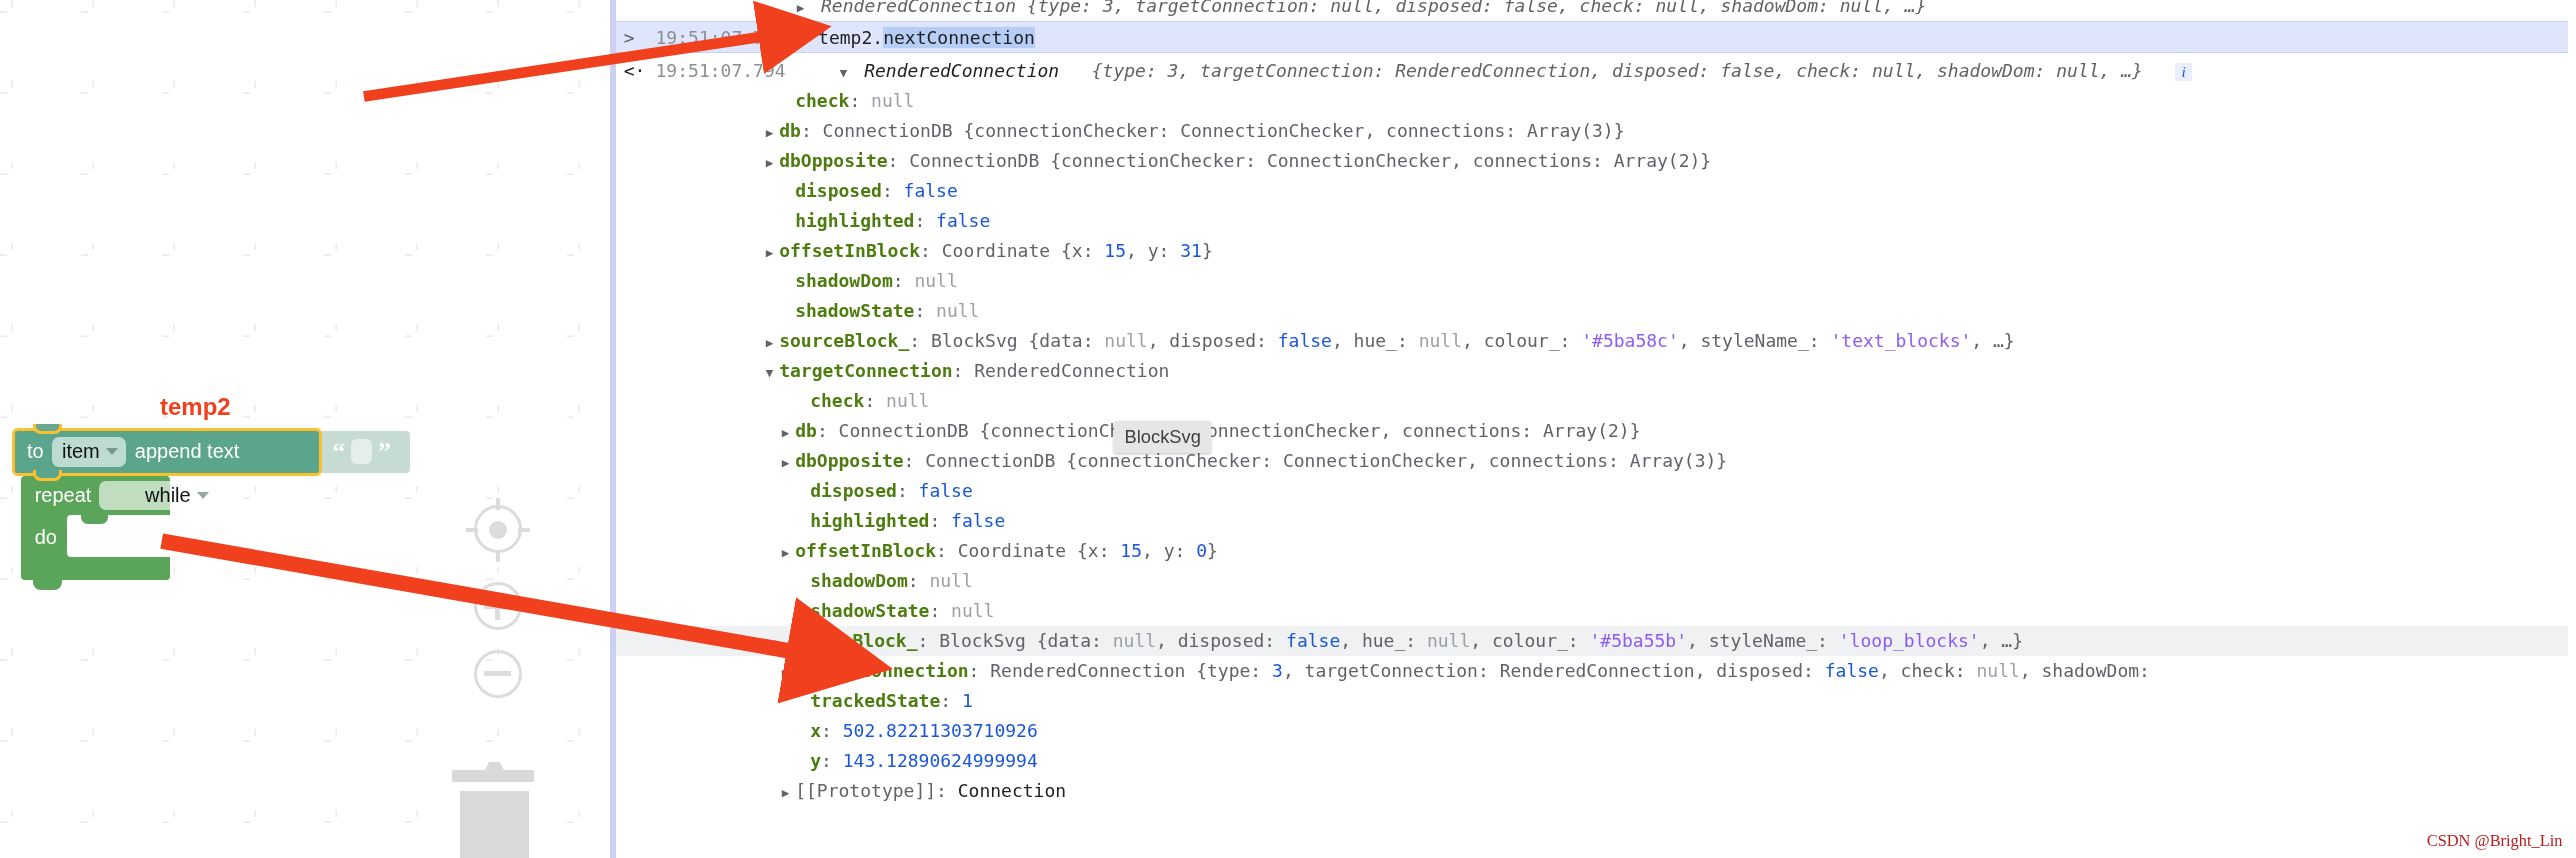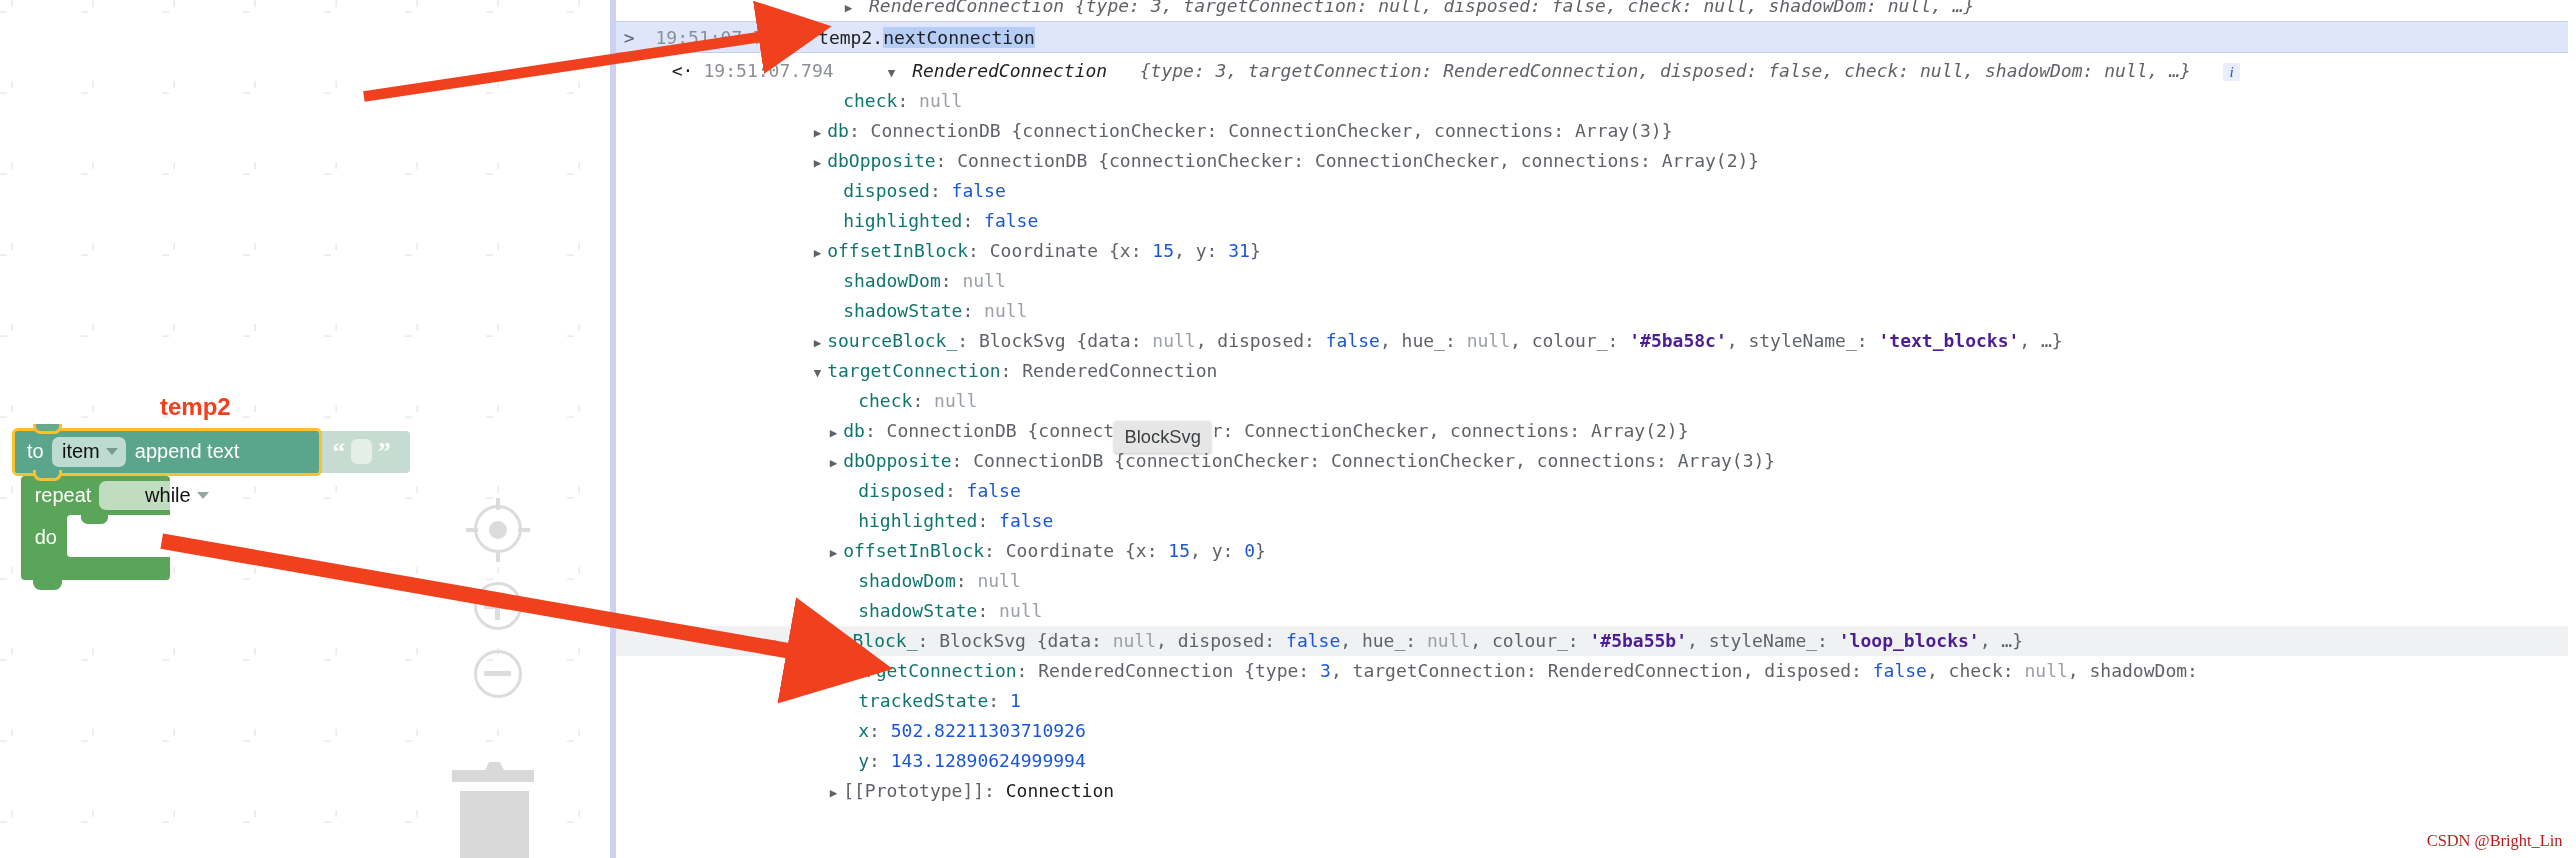--- a/index.html
+++ b/index.html
@@ -168,21 +168,21 @@
   #scrollbar-thumb {
     position:absolute; left:588px; top:3.9px; width:16.4px; height:97px;
     background:#c2c2c2; border-radius:8.7px;
   }
   #lavender-bar {
     position:absolute; left:610px; top:0; width:17.3px; height:859px;
     background:#ccd0f2;
   }
   #console-inner { position:absolute; left:7.7px; top:0; right:0; bottom:0; }
 
-  .row { position:relative; white-space:nowrap; height:30px;margin-left:48px; }
+  .row { position:relative; white-space:nowrap; height:30px; }
   .cmd-row {
     background:#dfe6fb;
     border-top:1px solid #c6d0f0;
     border-bottom:1px solid #c6d0f0;
     height:32px; line-height:32px;
     margin-left:-7.7px; padding-left:7.7px;
     width:1952px;
   }
   .hl-row {
     background:#eff1f3;
@@ -193,28 +193,28 @@
   .caret-out { color:#202124; display:inline-block; width:21px; }
   .ts { color:#8b8f94; }
   .cmd-txt { color:#202124;margin-top:48px; }
   .sel-hl { background:#b6cdf6; }
 
   .tri { display:inline-block; width:13.5px; color:#5f6368; font-size:12.5px; }
   .tri.closed::before { content:"\25B6"; }
   .tri.open::before { content:"\25BC"; }
   .tri.blank::before { content:""; }
 
-  .propname { color:#0f766e; font-weight:normal;text-align:center; }
+  .propname { color:#4d7c0f; font-weight:bold;text-align:center; }
   .ctor { color:#5f6368; }
   .ctor-b { color:#202124; }
   .punct { color:#5f6368; }
   .v-null { color:#9aa0a6; }
   .v-bool { color:#1a56db; }
   .v-num { color:#1a56db; }
-  .v-str { color:#4c1d95;font-weight:bold; }
+  .v-str { color:#8b5cf6; }
   .ital { font-style:italic; }
   .preview-i {
     display:inline-block; width:16.4px; height:18.3px; line-height:17.3px;
     text-align:center; background:#e8eefb; color:#1a56db;
     font-family:"Liberation Serif", serif; font-style:italic; font-size:15.4px;
     border-radius:1.9px; vertical-align:middle;
   }
   .ind1 { padding-left:142px; }
   .ind2 { padding-left:158px; }
   .ind3 { padding-left:173px; }

